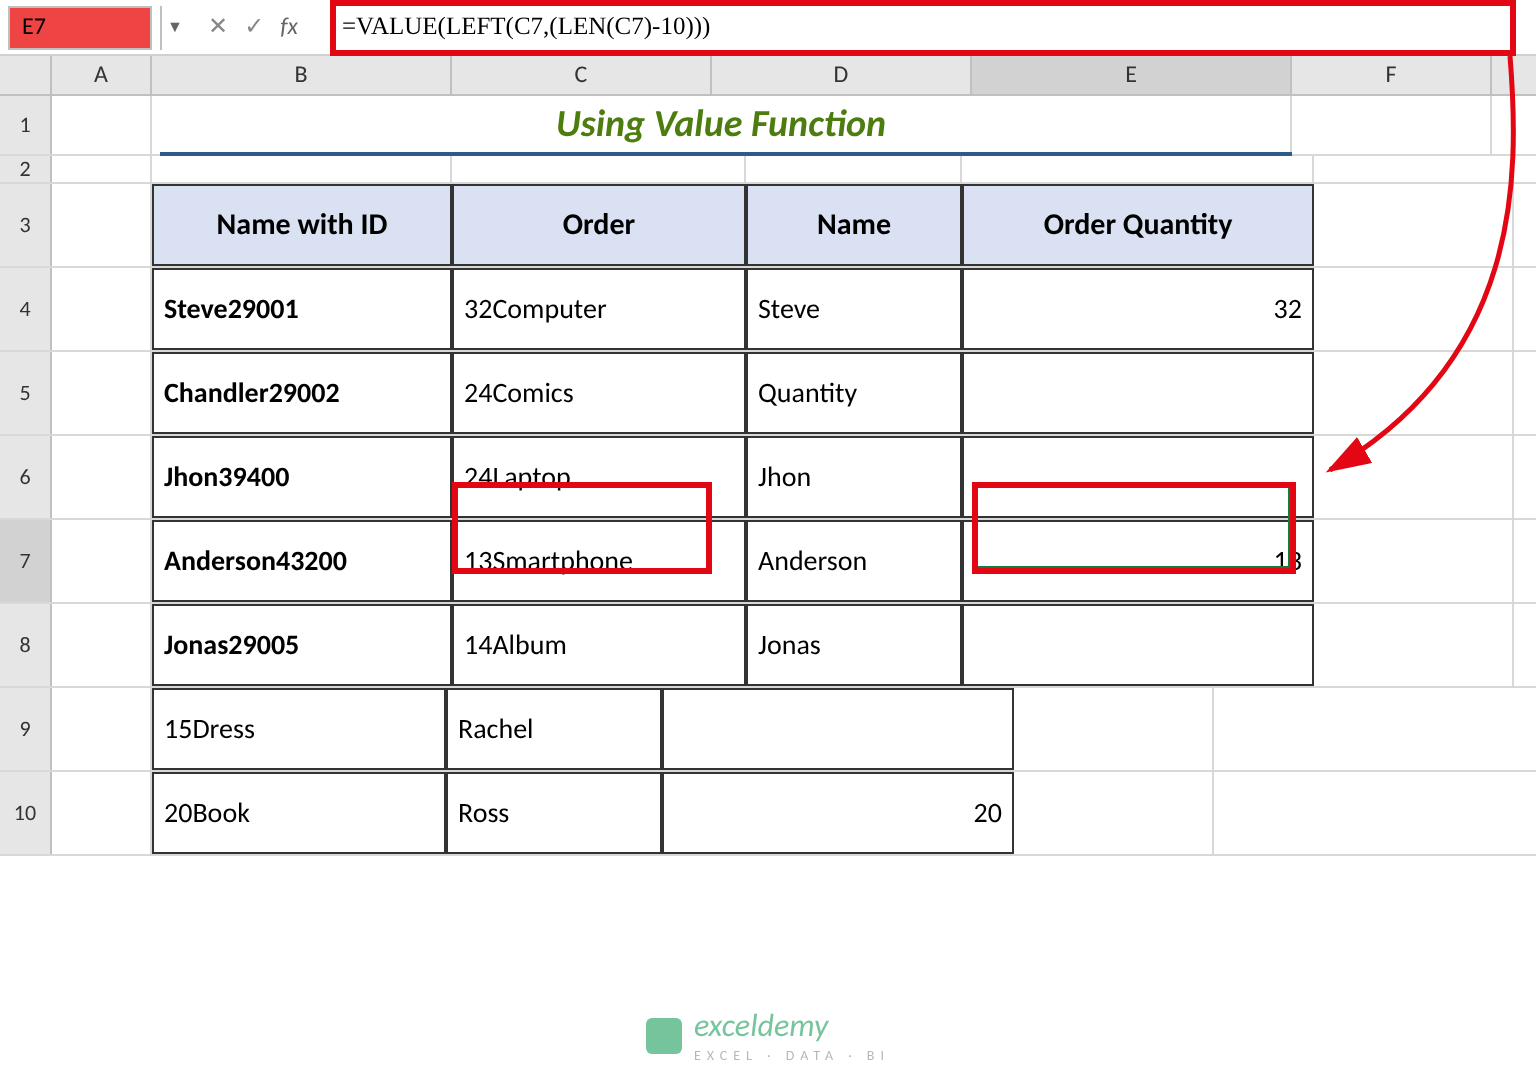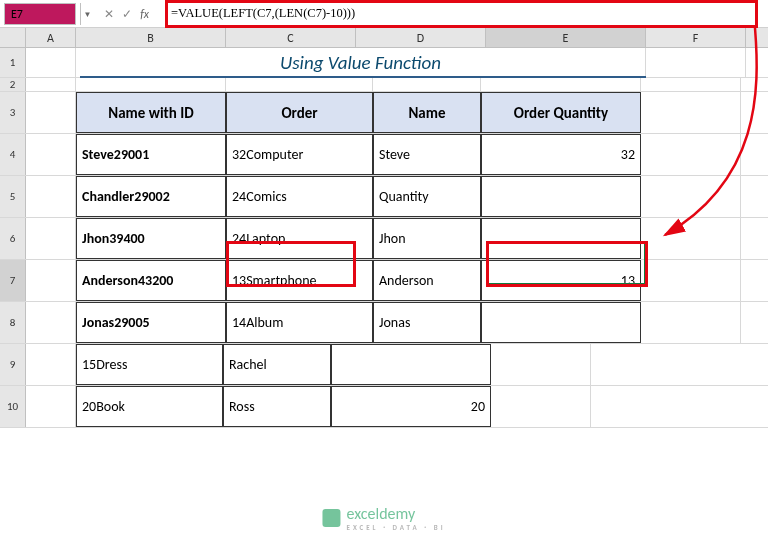--- a/index.html
+++ b/index.html
@@ -1,19 +1,19 @@
 <!DOCTYPE html>
 <html><head>
 <meta charset="utf-8">
 <style>
 * { box-sizing: border-box; margin: 0; padding: 0; }
 body { font-family: Calibri, Arial, sans-serif; font-size: 13px; background: #fff; width: 768px; height: 538px; position: relative; overflow: hidden; }
 
 .formula-bar { display: flex; align-items: center; height: 28px; border-bottom: 1px solid #d0d0d0; background: #fff; }
-.name-box { width: 72px; height: 22px; border: 1px solid #c0c0c0; margin: 0 4px; padding: 2px 6px; font-size: 12px; display: flex; align-items: center; background: #be185d; }
+.name-box { width: 72px; height: 22px; border: 1px solid #c0c0c0; margin: 0 4px; padding: 2px 6px; font-size: 12px; display: flex; align-items: center; background: #ef4444; }
 .name-box-dd { width: 14px; height: 22px; border-left: 1px solid #c0c0c0; display: flex; align-items: center; justify-content: center; color: #666; font-size: 8px; }
 .fb-icons { display: flex; gap: 8px; padding: 0 10px; color: #888; font-size: 12px; align-items: center; }
 .fx-label { font-style: italic; color: #666; font-size: 12px; margin-right: 6px; }
 .formula-input { flex: 1; height: 22px; border: none; padding: 2px 6px; font-size: 12.5px; font-family: Liberation Serif, serif; outline: none; }
 .formula-outer { position: absolute; top: 0px; left: 165px; right: 10px; height: 28px; border: 3px solid #e30613; pointer-events: none; z-index: 5; }
 
 .grid-wrap { position: relative; }
 .col-headers { display: flex; height: 20px; background: #e6e6e6; border-bottom: 1px solid #c0c0c0; }
 .corner { width: 26px; border-right: 1px solid #c0c0c0; background: #e6e6e6; }
 .col-h { border-right: 1px solid #c0c0c0; display: flex; align-items: center; justify-content: center; font-size: 12px; color: #333; background: #e6e6e6; }
@@ -27,48 +27,48 @@
 
 .rows { }
 .row { display: flex; border-bottom: 1px solid #d8d8d8; }
 .row-h { width: 26px; border-right: 1px solid #c0c0c0; background: #e6e6e6; display: flex; align-items: center; justify-content: center; font-size: 11px; color: #333; }
 .row-h.sel { background: #d2d2d2; }
 .cell { border-right: 1px solid #d8d8d8; padding: 3px 5px; display: flex; align-items: center; font-size: 13px; overflow: hidden; }
 .cA { width: 50px; }
 .cB { width: 150px; font-weight: bold; }
 .cC { width: 147px; }
 .cD { width: 108px; }
-.cE { width: 160px; }
+.cE { width: 176px; }
 .cF { width: 100px; }
 
 .r1 { height: 30px; }
 .r2 { height: 14px; }
 .r3 { height: 42px; }
 .rd { height: 42px; }
 
-.title-cell { font-style: italic; font-weight: normal; color: #0c4a6e; font-size: 19px; justify-content: center; }
+.title-cell { font-style: italic; font-weight: bold; color: #4d7c0f; font-size: 19px; justify-content: center; }
 .title-underline { position: absolute; top: 48px; left: 80px; width: 566px; height: 2px; background: #2e5c8a; }
 
 .hdr-cell { background: #d9e1f2; font-weight: bold; font-size: 15px; justify-content: center; border: 1px solid #333 !important; }
 .tbl-cell { border: 1px solid #333 !important; background: #fff; font-size: 14px; }
 .tbl-cell.right { justify-content: flex-end; }
 
 .redbox { position: absolute; border: 3px solid #e30613; pointer-events: none; z-index: 4; }
 .redbox.c7 { top: 213px; left: 226px; width: 130px; height: 46px; }
 .redbox.e7 { top: 213px; left: 486px; width: 162px; height: 46px; }
 
 .selbox { position: absolute; border: 2px solid #107c41; pointer-events: none; z-index: 3; }
 .selbox.e7s { top: 214px; left: 487px; width: 159px; height: 43px; }
 
 .arrow-svg { position: absolute; top: 0; left: 0; pointer-events: none; z-index: 6; }
 
 .watermark { position: absolute; bottom: 6px; left: 50%; transform: translateX(-50%); display: flex; align-items: center; gap: 6px; opacity: 0.6; }
 .wm-icon { width: 18px; height: 18px; background: #1a9e5c; border-radius: 3px; position: relative; }
-.wm-text { color: #1a9e5c; font-size: 16px; font-weight: 500; }
-.wm-sub { font-size: 7px; letter-spacing: 3px; color: #888; text-align: left; font-weight: bold; }
+.wm-text { color: #1a9e5c; font-size: 16px; font-weight: 500; font-style: italic; }
+.wm-sub { font-size: 7px; letter-spacing: 3px; color: #888; text-align: left; }
 </style>
 </head>
 <body>
 
 <div class="formula-bar">
   <div class="name-box">
     <span>E7</span>
   </div>
   <div class="name-box-dd">▼</div>
   <div class="fb-icons">

